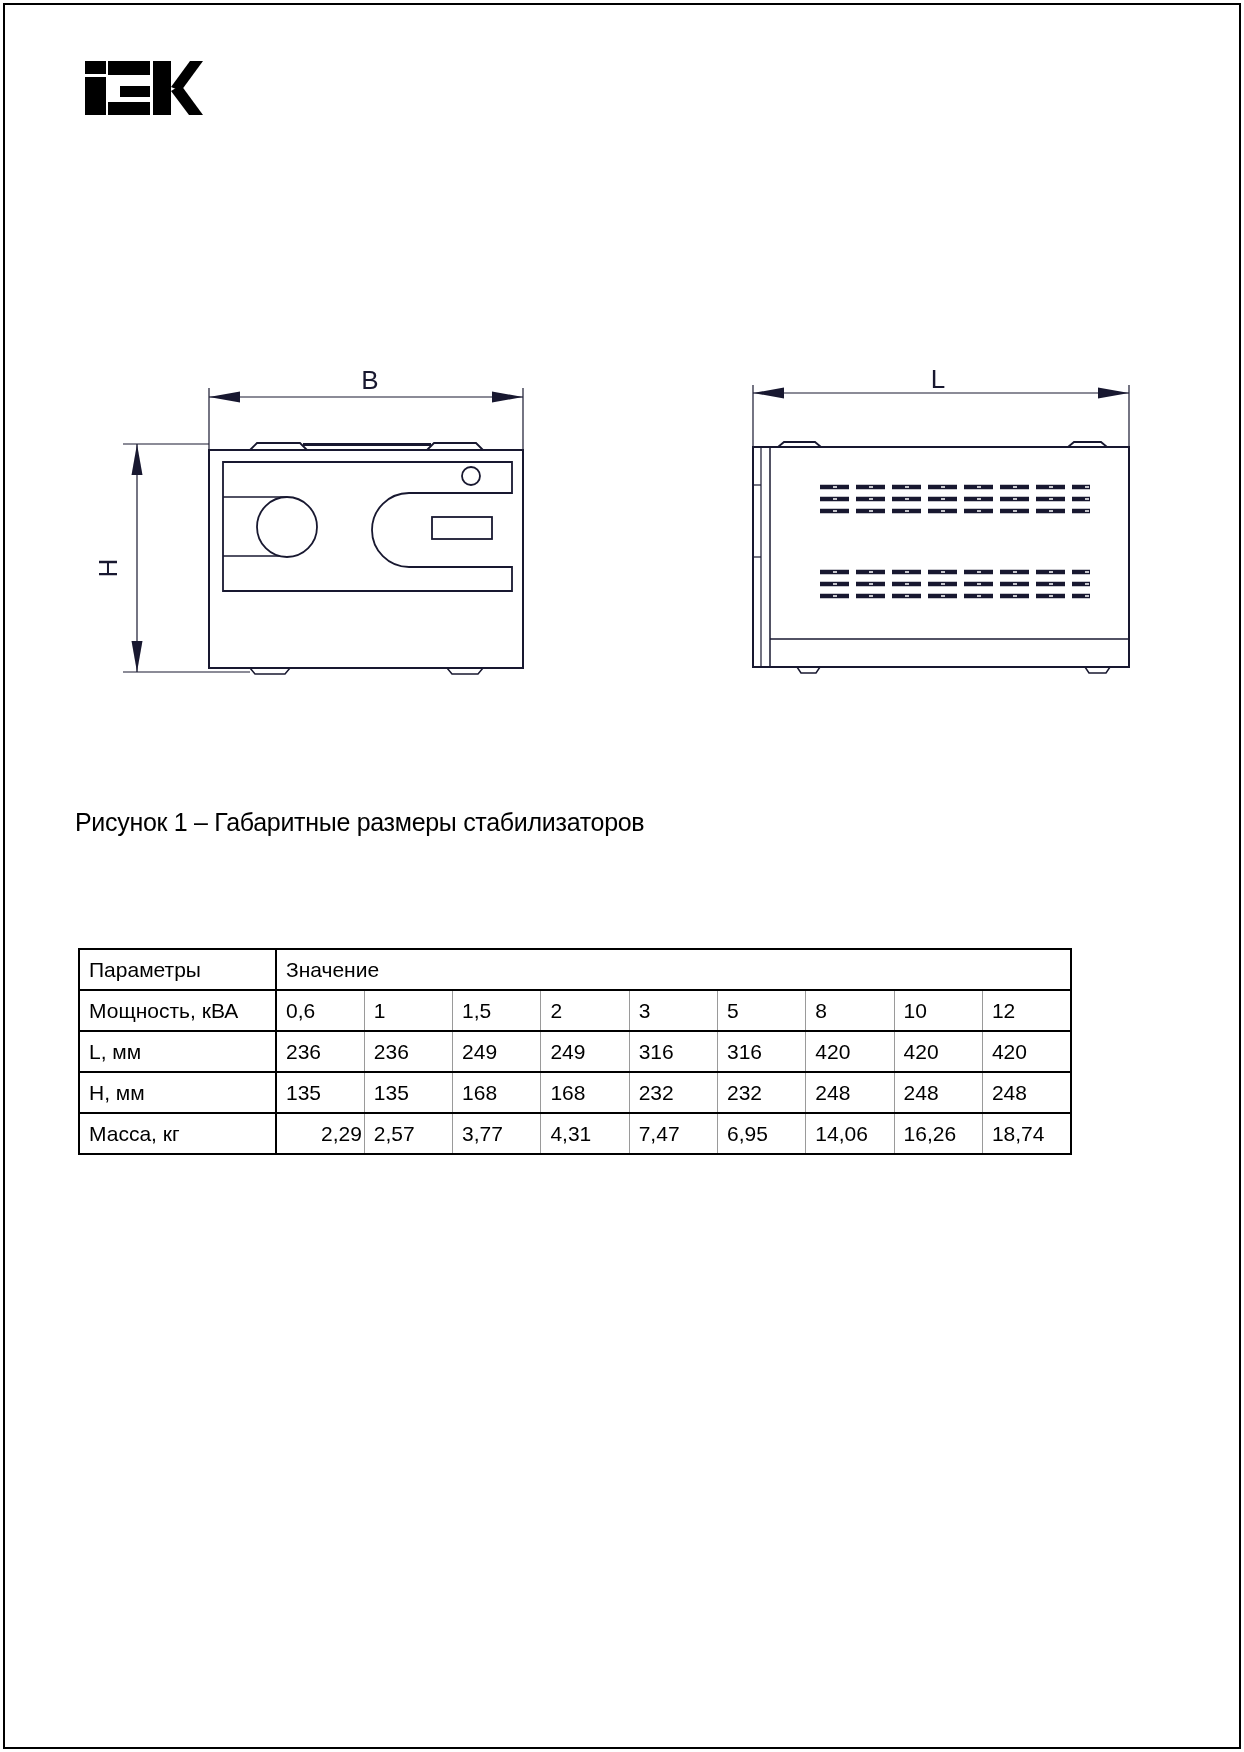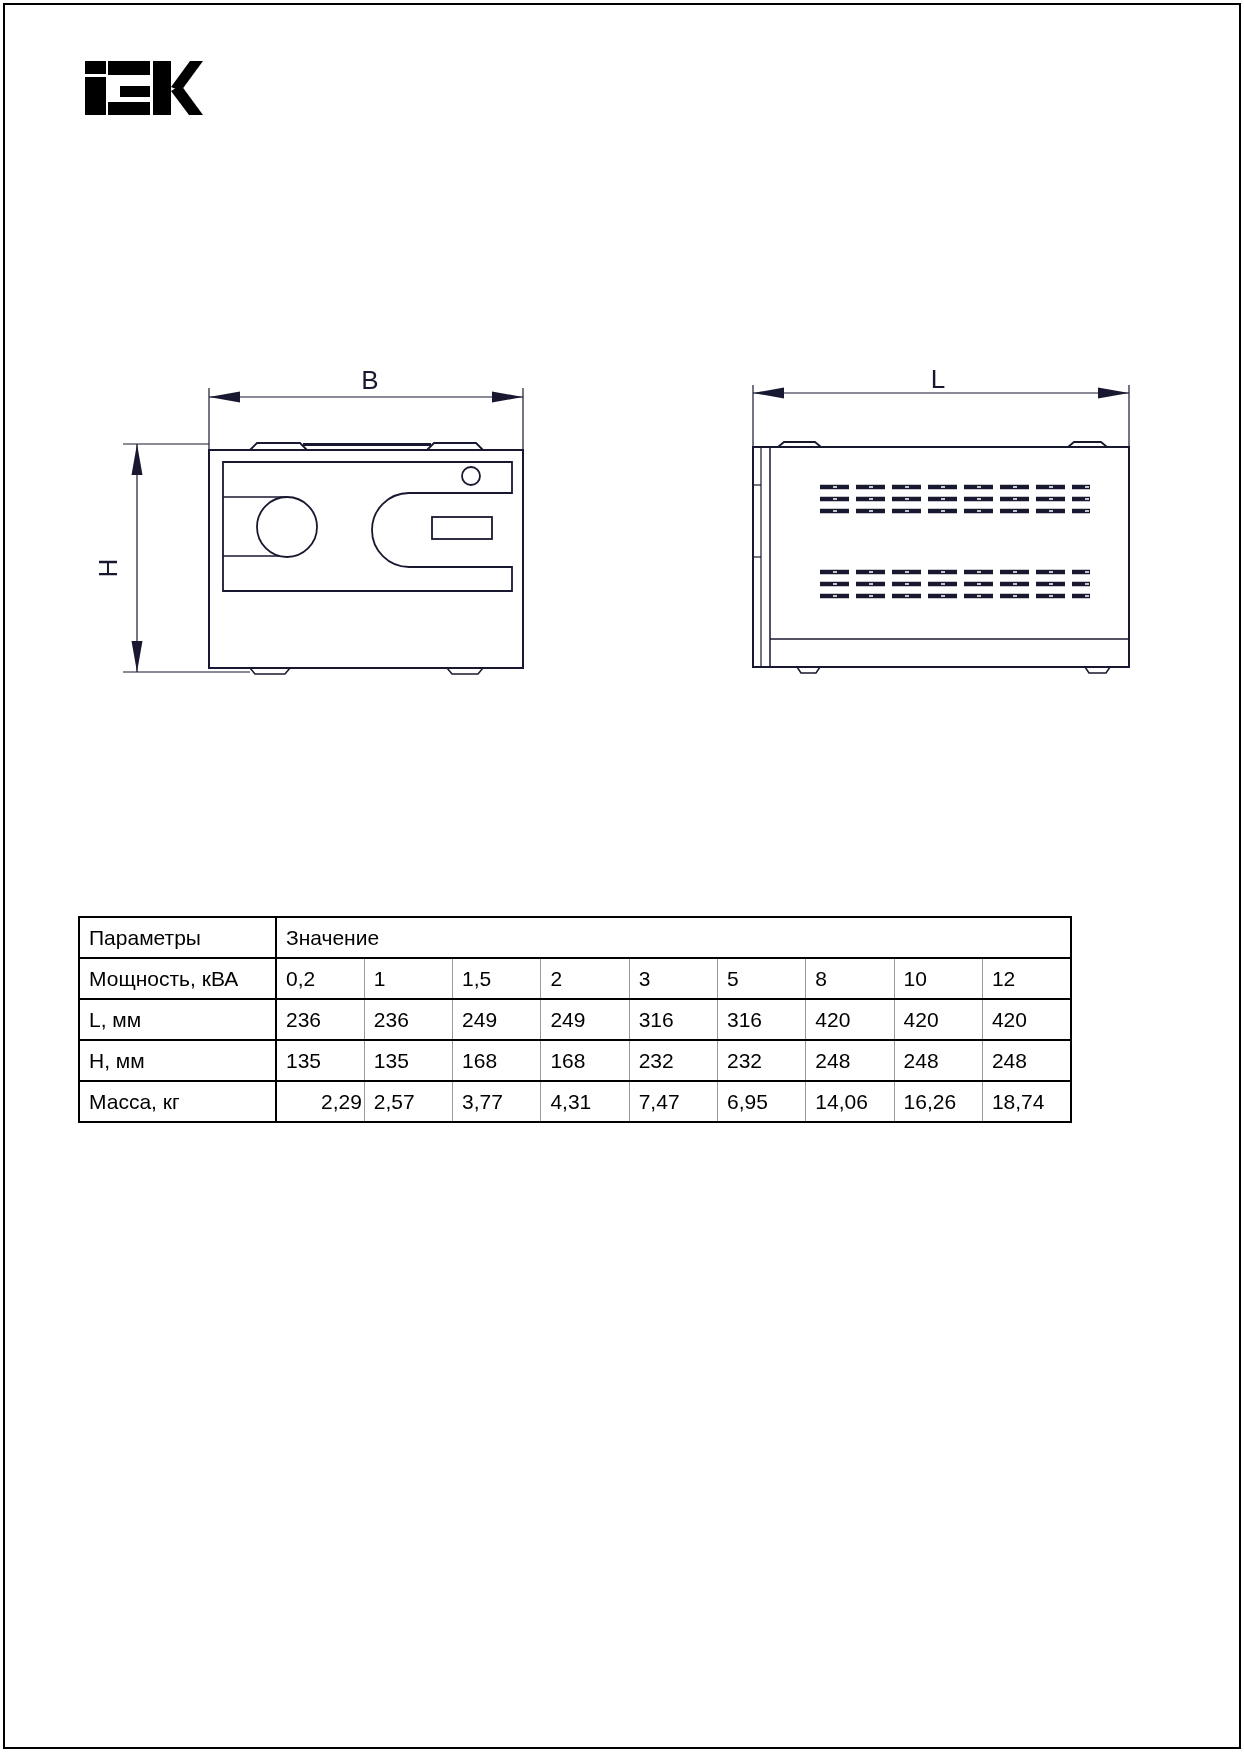--- a/index.html
+++ b/index.html
@@ -2,21 +2,21 @@
 <html><head>
 <meta charset="utf-8">
 <style>
   html,body{margin:0;padding:0;background:#888;}
   .page{position:relative;width:1244px;height:1752px;background:#fff;margin:0 auto;
         font-family:"Liberation Sans",sans-serif;color:#000;overflow:hidden;}
   .frame{position:absolute;inset:3px;border:2px solid #000;pointer-events:none;}
   .logo{position:absolute;left:85px;top:60px;width:118px;height:55px;}
   .drawing{position:absolute;left:0;top:0;width:1244px;height:760px;}
   .caption{position:absolute;left:75px;top:808px;font-size:25px;letter-spacing:-0.3px;}
-  .spec{position:absolute;left:78px;top:916px;border-collapse:collapse;table-layout:fixed;
+  .spec{position:absolute;left:78px;top:948px;border-collapse:collapse;table-layout:fixed;
         width:992px;font-size:21px;}
   .spec td{height:39px;padding:0 0 0 9px;vertical-align:middle;white-space:nowrap;
            border-top:2px solid #000;border-left:1px solid #9a9a9a;overflow:hidden;}
   .spec{border:2px solid #000;}
   .spec td.rowhead{border-left:none;border-right:2px solid #000;}
   .spec tr.head td{border-top:none;}
 </style>
 </head>
 <body>
 
@@ -127,34 +127,35 @@
         </g>
 
         <g stroke-width="1.5">
           <path d="M797,667 L801,673 H816 L820,667"></path>
           <path d="M1085,667 L1089,673 H1106 L1110,667"></path>
         </g>
       </g>
     </g>
   </svg>
 
+  <div class="caption">Рисунок 1 – Габаритные размеры стабилизаторов</div>
 
   <table class="spec">
     <colgroup>
       <col style="width:197px">
       <col span="9" style="width:88.3px">
     </colgroup>
     <tbody>
         <tr class="head">
       <td class="rowhead">Параметры</td>
       <td colspan="9" style="border-left:none;">Значение</td>
     </tr>
     <tr>
       <td class="rowhead">Мощность, кВА</td>
-      <td style="border-left:none;">0,2</td>
+      <td style="border-left:none;">0,6</td>
       <td>1</td>
       <td>1,5</td>
       <td>2</td>
       <td>3</td>
       <td>5</td>
       <td>8</td>
       <td>10</td>
       <td>12</td>
     </tr>
     <tr>

